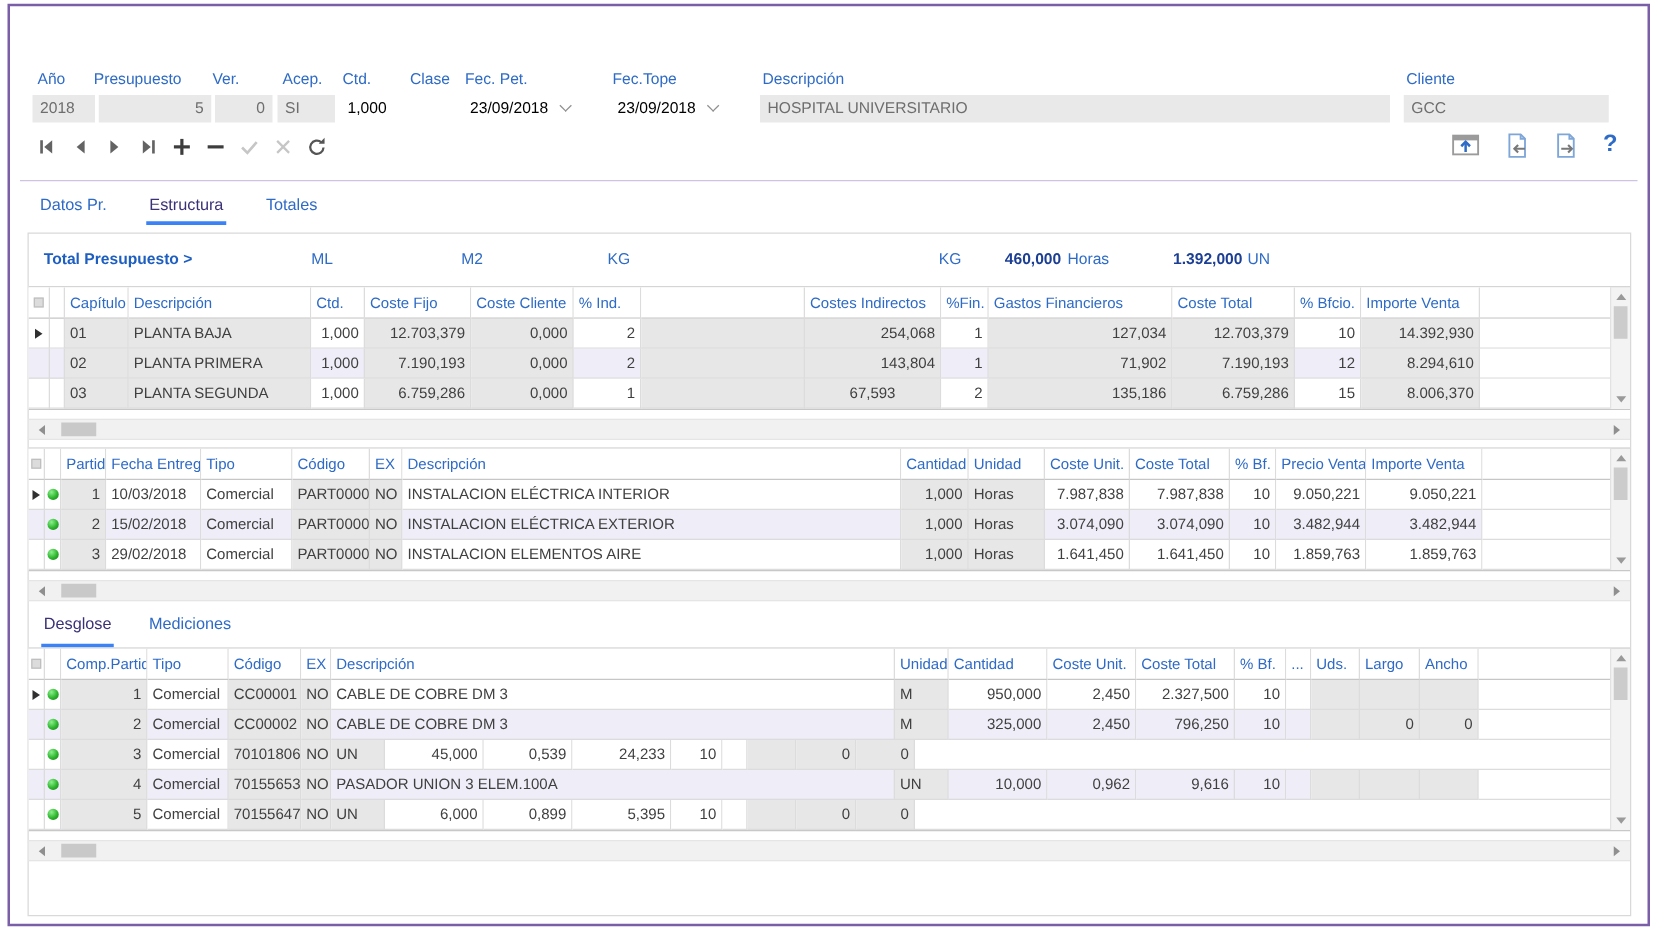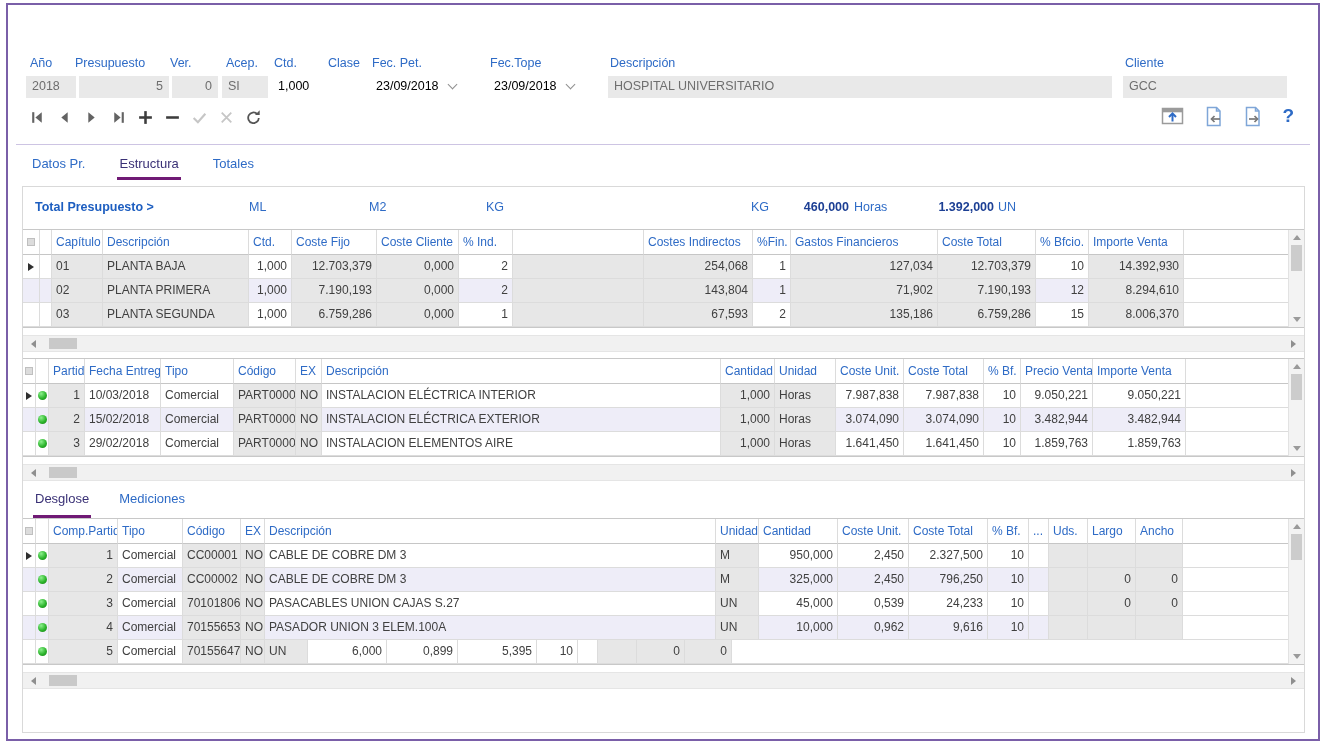--- a/index.html
+++ b/index.html
@@ -34,21 +34,21 @@
   .nav-toolbar { position:absolute; left:20px; top:103px; display:flex; gap:9px; align-items:center; }
   .tb { width:18px; height:18px; display:flex; align-items:center; justify-content:center; cursor:default; }
   .right-toolbar { position:absolute; right:24px; top:100px; display:flex; gap:18px; align-items:center; }
   .help-q { font-size:19px; font-weight:bold; color:#2e6bc6; }
 
   .hsep { position:absolute; left:8px; right:8px; top:139px; border-top:1px solid #cdc4e3; }
 
   
   .maintabs { position:absolute; left:22px; top:147px; display:flex; gap:30px; }
   .tab { font-size:13px; padding:4px 2px 6px 2px; color:#2e6bc6; border-bottom:3px solid transparent; cursor:default; }
-  .tab.active { color:#3a3176; border-bottom:3px solid #701a75; }
+  .tab.active { color:#3a3176; border-bottom:3px solid #3b82f6; }
 
   
   .frame { position:absolute; left:14px; top:181px; width:1283px; height:547px;
            border:1px solid #d9d9d9; background:#fff; }
 
   .totals { position:relative; height:42px; font-size:12.5px; }
   .totals span { position:absolute; top:13px; white-space:nowrap; }
   .t-label { color:#1d5ec0; font-weight:bold; }
   .t-unit { color:#2e6bc6; }
   .t-val { color:#1c3f94; font-weight:bold; text-align:right; width:130px; }
@@ -288,21 +288,21 @@
         <div class="g-row">
           <div class="g-cell g-sel" style="width: 17px;"></div>
           <div class="g-cell g-sel" style="width: 12px;"></div>
           <div class="g-cell gray" style="width: 51px;">03</div>
           <div class="g-cell gray" style="width: 146px;">PLANTA SEGUNDA</div>
           <div class="g-cell wht ra" style="width: 43px;">1,000</div>
           <div class="g-cell gray ra" style="width: 85px;">6.759,286</div>
           <div class="g-cell gray ra" style="width: 82px;">0,000</div>
           <div class="g-cell wht ra" style="width: 54px;">1</div>
           <div class="g-cell gray" style="width: 131px;"></div>
-          <div class="g-cell gray ra" style="width: 109px;">67,593</div>
+          <div class="g-cell gray ra" style="width: 109px; text-align: center;">67,593</div>
           <div class="g-cell wht ra" style="width: 38px;">2</div>
           <div class="g-cell gray ra" style="width: 147px;">135,186</div>
           <div class="g-cell gray ra" style="width: 98px;">6.759,286</div>
           <div class="g-cell wht ra" style="width: 53px;">15</div>
           <div class="g-cell gray ra" style="width: 95px;">8.006,370</div>
           <div class="g-fill"></div>
         </div>
         <span class="vscroll">
           <span class="vs-up"></span>
           <span class="vs-thumb"></span>
@@ -485,21 +485,20 @@
         </div>
         <div class="g-row">
           <div class="g-cell g-sel" style="width: 13px;"></div>
           <div class="g-cell g-sel" style="width: 13px;">
             <span class="dot"></span>
           </div>
           <div class="g-cell gray ra" style="width: 69px;">3</div>
           <div class="g-cell wht" style="width: 65px;">Comercial</div>
           <div class="g-cell gray" style="width: 58px;">701018064</div>
           <div class="g-cell gray" style="width: 24px;">NO</div>
-          <div class="g-cell wht" style="width: 451px;">PASACABLES UNION CAJAS S.27</div>
           <div class="g-cell gray" style="width: 43px;">UN</div>
           <div class="g-cell wht ra" style="width: 79px;">45,000</div>
           <div class="g-cell wht ra" style="width: 71px;">0,539</div>
           <div class="g-cell wht ra" style="width: 79px;">24,233</div>
           <div class="g-cell wht ra" style="width: 41px;">10</div>
           <div class="g-cell wht" style="width: 20px;"></div>
           <div class="g-cell gray ra" style="width: 39px;"></div>
           <div class="g-cell gray ra" style="width: 48px;">0</div>
           <div class="g-cell gray ra" style="width: 47px;">0</div>
           <div class="g-fill"></div>

